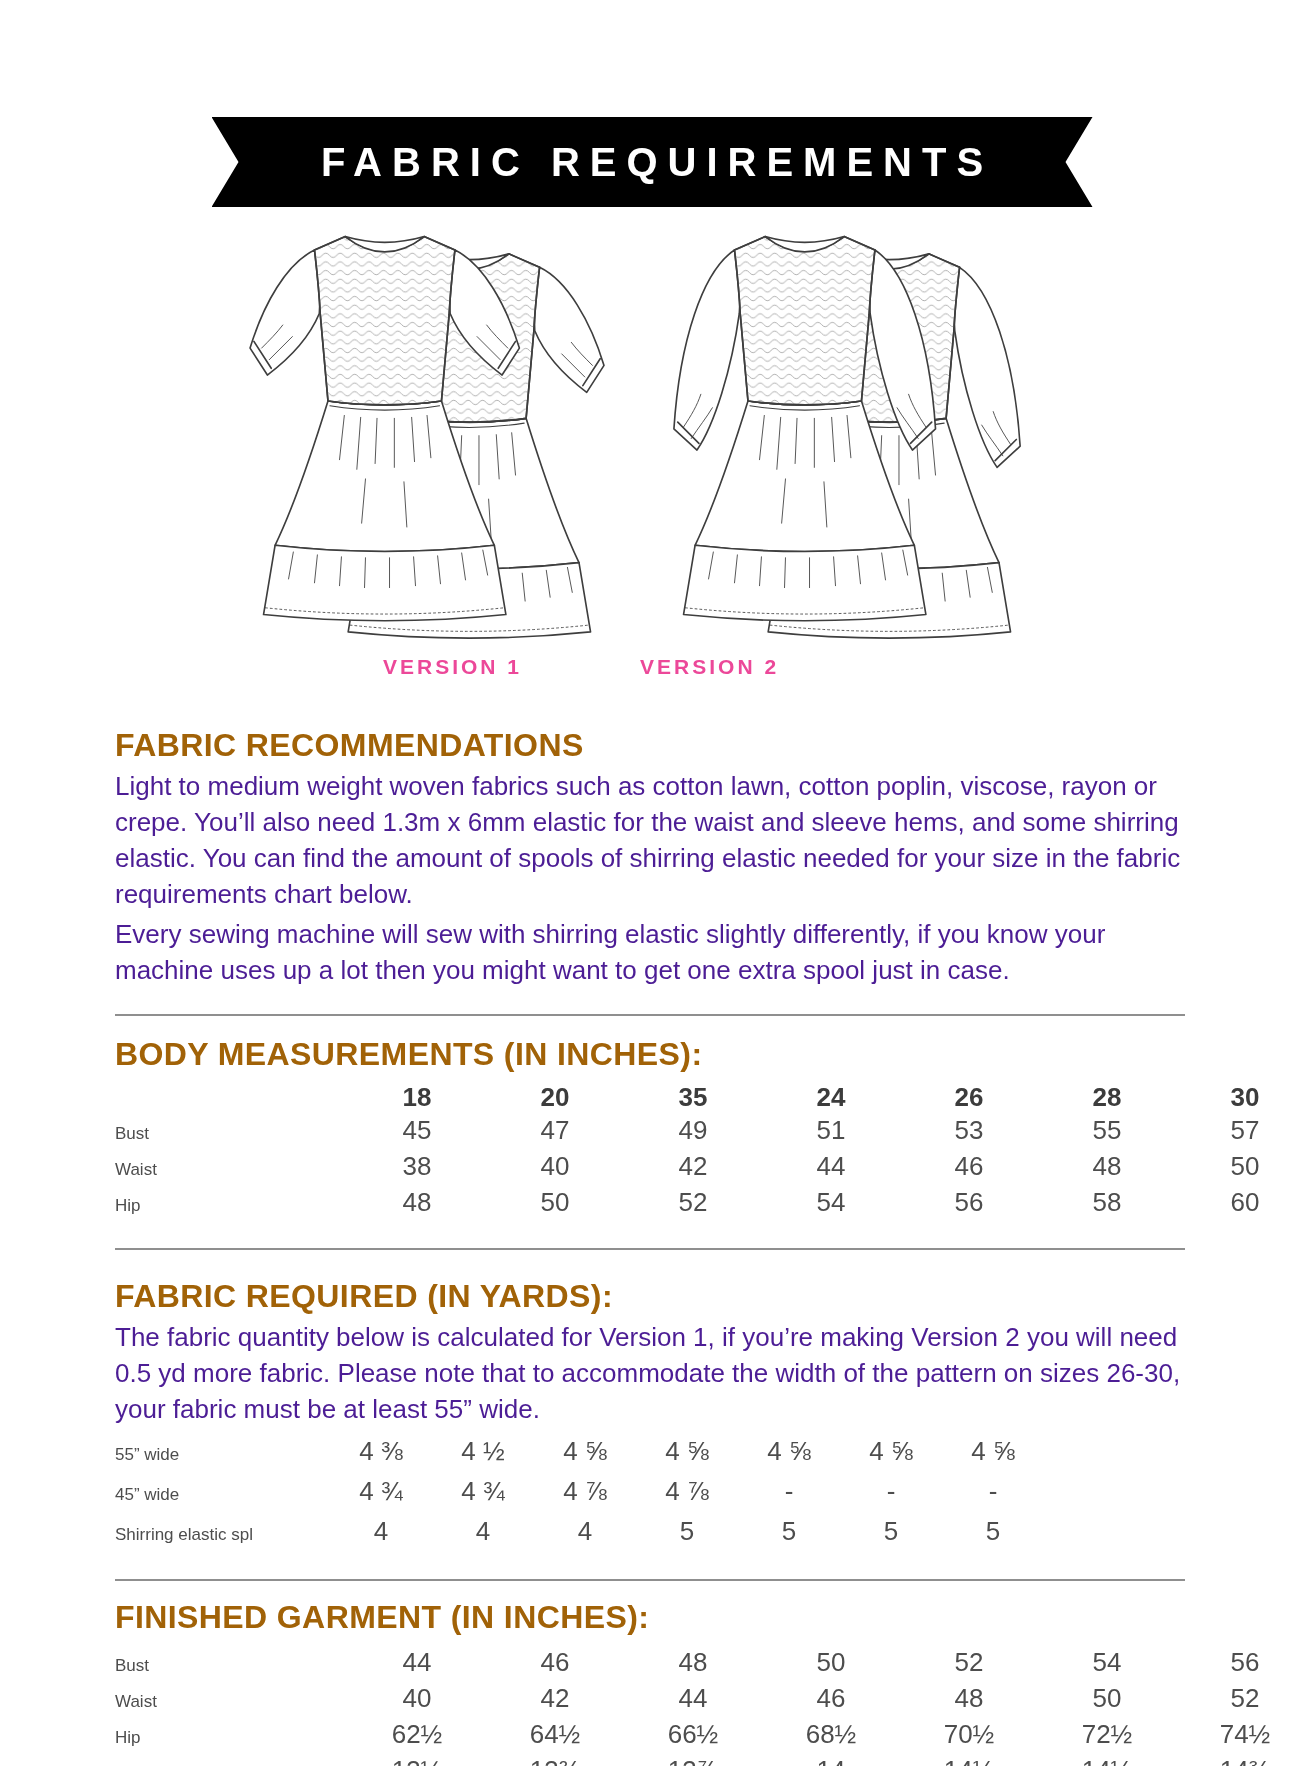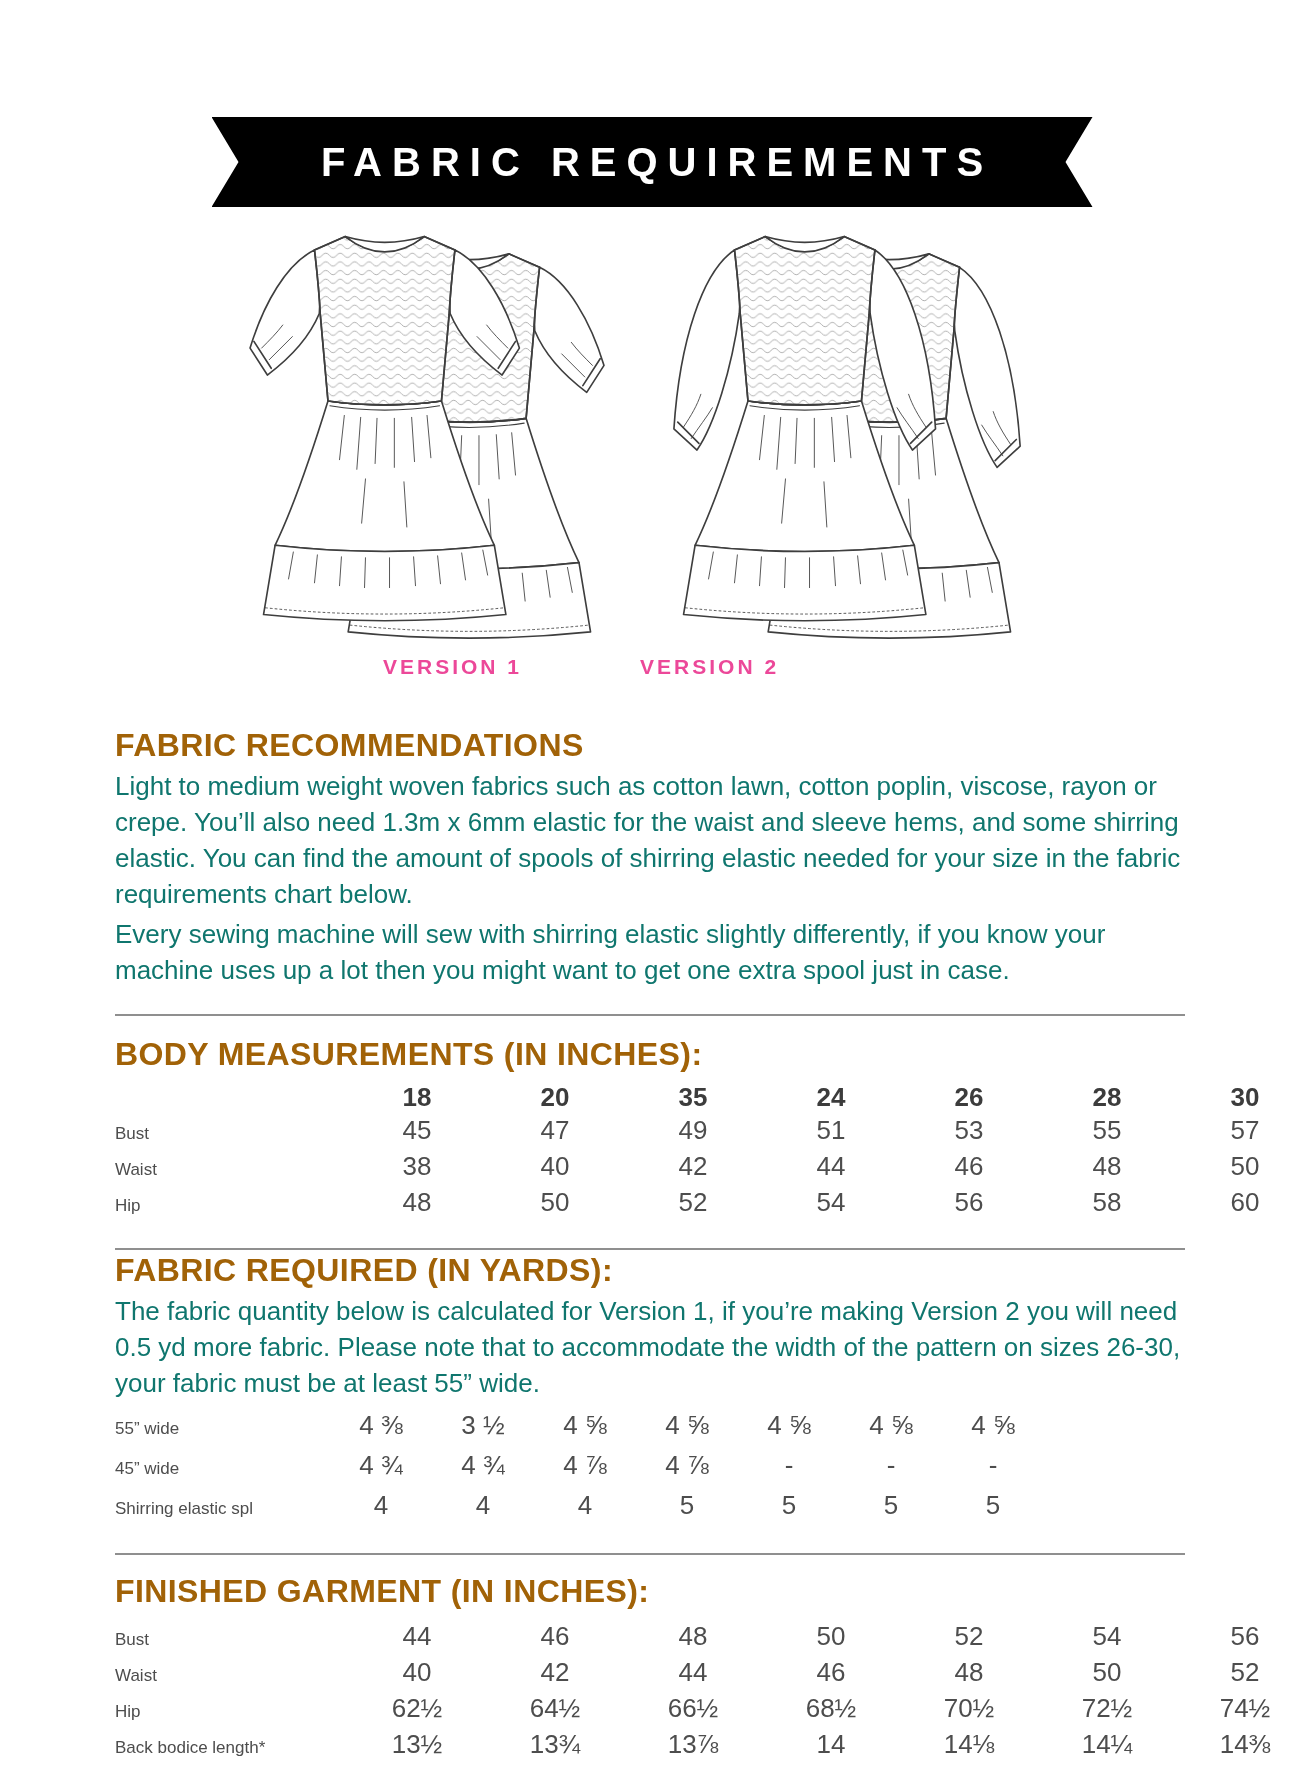--- a/index.html
+++ b/index.html
@@ -25,24 +25,24 @@
   .version-label{
     font-size:21px;font-weight:700;color:#ec4899;letter-spacing:3px;white-space:nowrap;
   }
   .version-label.v2{margin-left:118px;}
   
   .content{margin:0 115px;width:1070px;}
   .section-heading{
     font-size:32px;font-weight:700;color:#a16207;letter-spacing:0.4px;margin:0;
   }
   .h-recs{margin-top:48px;}
-  .para{font-size:26px;font-weight:300;line-height:36px;color:#0f766e;margin:4px 0 0 0;}
+  .para{font-size:26px;font-weight:300;line-height:36px;color:#4c1d95;margin:4px 0 0 0;}
   .divider{border:none;border-top:2px solid #8f8f8f;margin:26px 0 0 0;width:1070px;}
   .h-body{margin-top:20px;}
-  .h-fab{margin-top:2px;}
+  .h-fab{margin-top:28px;}
   .h-fin{margin-top:18px;}
   
   .grid-row{display:grid;grid-template-columns:215px repeat(7,102px);align-items:baseline;}
   .sizes-row{margin-top:8px;}
   .sizes-row .tcell{font-weight:700;color:#3c3c3c;}
   .tlabel{font-size:17px;font-weight:300;text-align:left;color:#4d4d4d;}
   .tcell{font-size:26px;font-weight:300;text-align:center;color:#4d4d4d;}
   .bm-table .grid-row,.fg-table .grid-row{line-height:33px;gap:36px;}
   .fr-table .grid-row{line-height:36px;}
   .bm-table{margin-top:0;}
@@ -188,21 +188,21 @@
 
   <hr class="divider">
 
   <h2 class="section-heading h-fab">FABRIC REQUIRED (IN YARDS):</h2>
   <p class="para">The fabric quantity below is calculated for Version 1, if you’re making Version 2 you will need 0.5 yd more fabric. Please note that to accommodate the width of the pattern on sizes 26-30, your fabric must be at least 55” wide.</p>
   <div class="fr-table">
     <div>
         <div class="grid-row">
           <div class="tlabel">55” wide</div>
           <div class="tcell">4 ⅜</div>
-          <div class="tcell">3 ½</div>
+          <div class="tcell">4 ½</div>
           <div class="tcell">4 ⅝</div>
           <div class="tcell">4 ⅝</div>
           <div class="tcell">4 ⅝</div>
           <div class="tcell">4 ⅝</div>
           <div class="tcell">4 ⅝</div>
         </div>
         <div class="grid-row">
           <div class="tlabel">45” wide</div>
           <div class="tcell">4 ¾</div>
           <div class="tcell">4 ¾</div>

